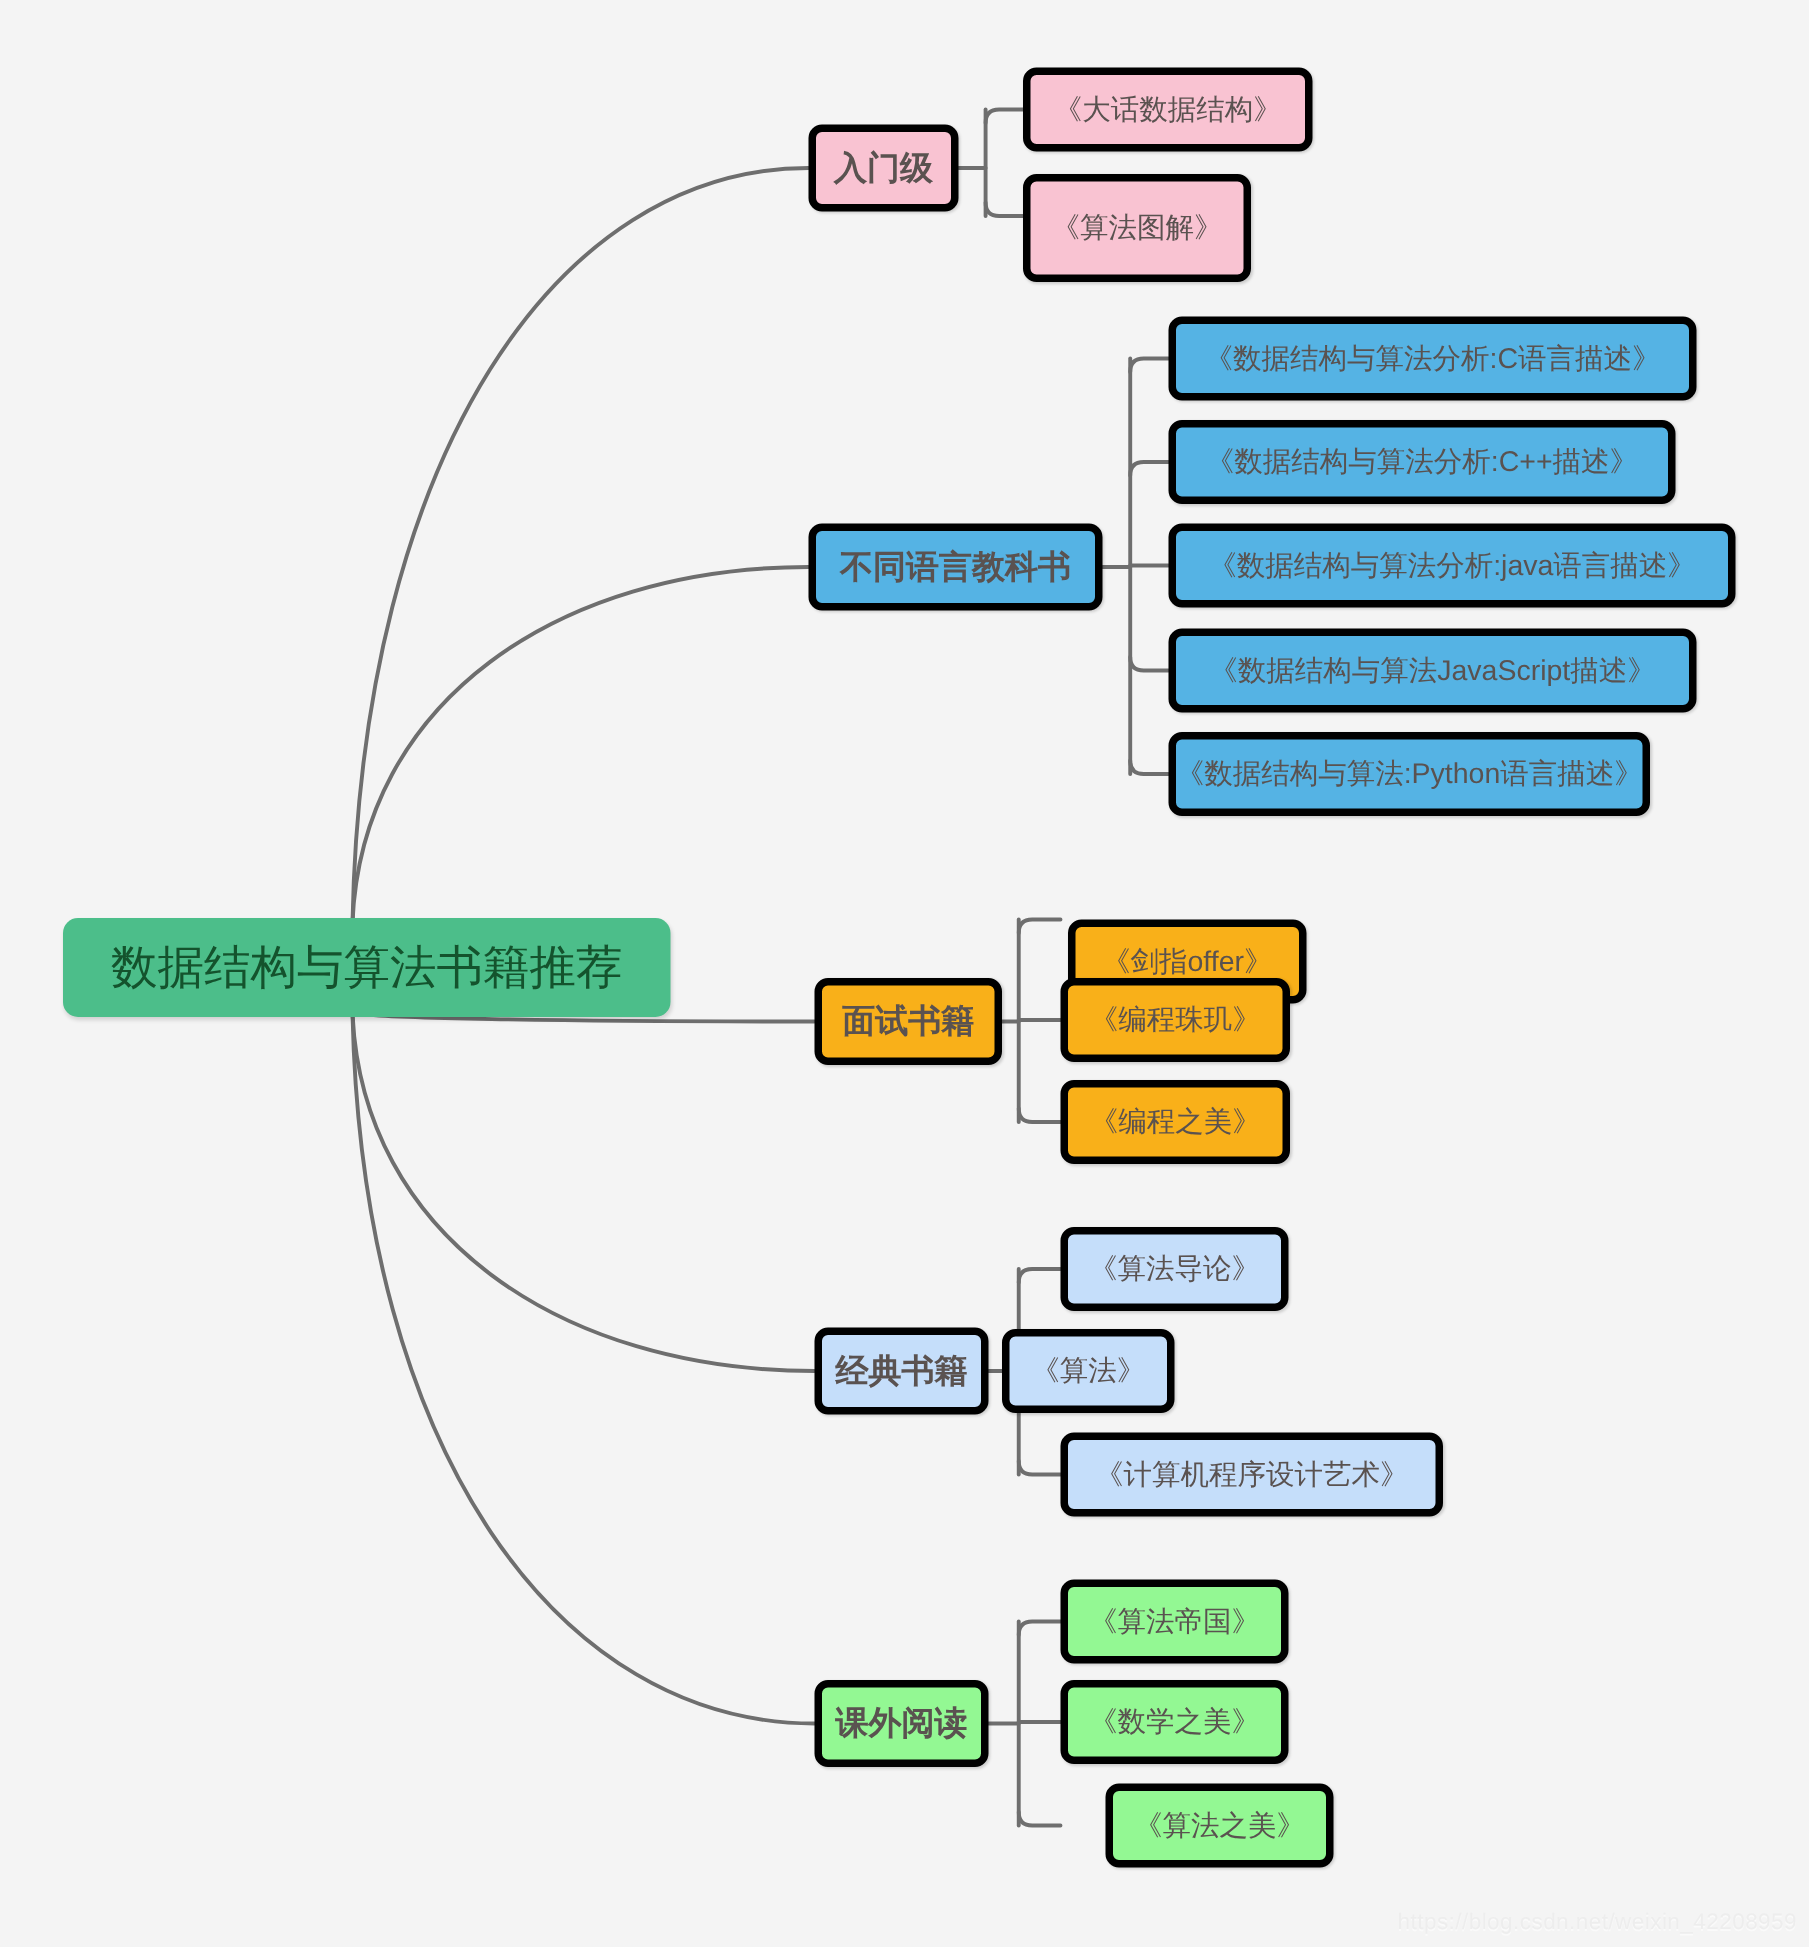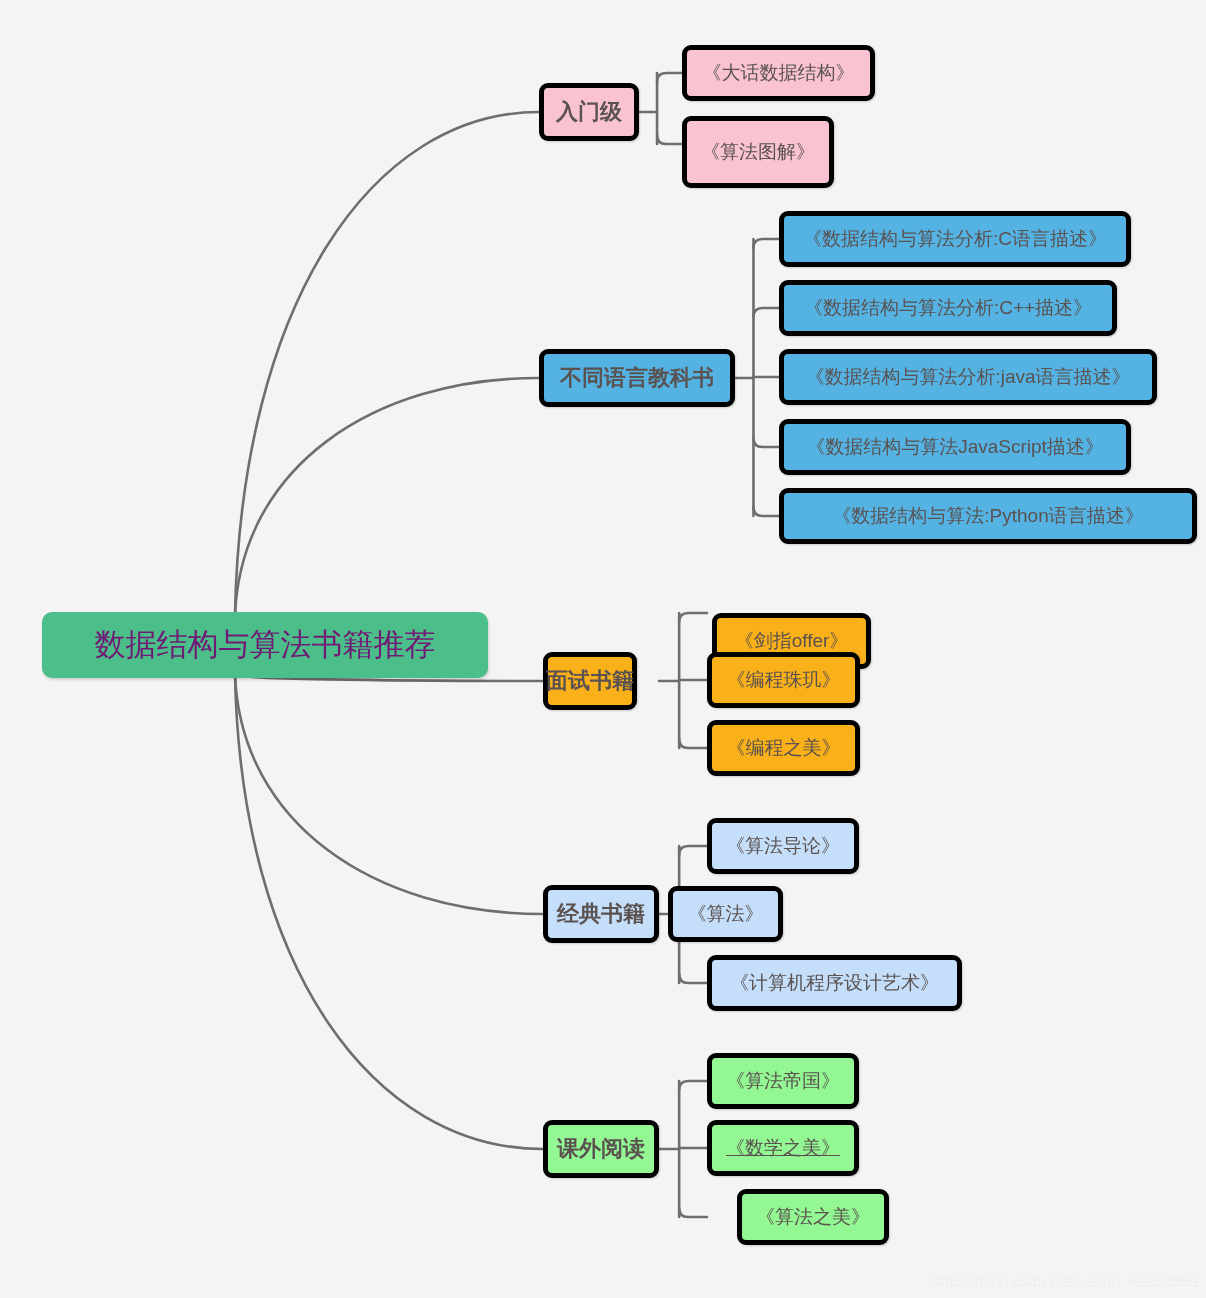--- a/index.html
+++ b/index.html
@@ -100,21 +100,21 @@
       <path d="M 679.16 974 Q 679.16 983 688.16 983 L 707 983" fill="none" stroke="#6e6e6e" stroke-width="2.6" stroke-linecap="round" stroke-linejoin="round"></path>
       <path d="M 235 675 C 241 968.88, 373.6 1149, 543 1149" fill="none" stroke="#6e6e6e" stroke-width="2.6" stroke-linecap="round" stroke-linejoin="round"></path>
       <path d="M 659 1149 L 679.16 1149" fill="none" stroke="#6e6e6e" stroke-width="2.6" stroke-linecap="round" stroke-linejoin="round"></path>
       <path d="M 679.16 1081 L 679.16 1217" fill="none" stroke="#6e6e6e" stroke-width="2.6" stroke-linecap="round" stroke-linejoin="round"></path>
       <path d="M 679.16 1090 Q 679.16 1081 688.16 1081 L 707 1081" fill="none" stroke="#6e6e6e" stroke-width="2.6" stroke-linecap="round" stroke-linejoin="round"></path>
       <path d="M 679.16 1148 L 707 1148" fill="none" stroke="#6e6e6e" stroke-width="2.6" stroke-linecap="round" stroke-linejoin="round"></path>
       <path d="M 679.16 1208 Q 679.16 1217 688.16 1217 L 707 1217" fill="none" stroke="#6e6e6e" stroke-width="2.6" stroke-linecap="round" stroke-linejoin="round"></path>
     </svg>
 
   <div id="nodes">
-      <div class="node root" style="left: 42px; top: 612px; width: 446px; height: 66px; background: rgb(76, 190, 138); color: #701a75;">
+      <div class="node root" style="left: 42px; top: 612px; width: 405px; height: 66px; background: rgb(76, 190, 138); color: #14532d;">
         <span>数据结构与算法书籍推荐</span>
       </div>
       <div class="node branch" style="left: 539px; top: 83px; width: 100px; height: 58px; background: rgb(249, 195, 210);">
         <span>入门级</span>
       </div>
       <div class="node leaf" style="left: 682px; top: 45px; width: 193px; height: 56px; background: rgb(249, 195, 210);">
         <span>《大话数据结构》</span>
       </div>
       <div class="node leaf" style="left: 682px; top: 116px; width: 152px; height: 72px; background: rgb(249, 195, 210);">
         <span>《算法图解》</span>
@@ -127,24 +127,24 @@
       </div>
       <div class="node leaf" style="left: 779px; top: 280px; width: 338px; height: 56px; background: rgb(85, 179, 228);">
         <span>《数据结构与算法分析:C++描述》</span>
       </div>
       <div class="node leaf" style="left: 779px; top: 349px; width: 378px; height: 56px; background: rgb(85, 179, 228);">
         <span>《数据结构与算法分析:java语言描述》</span>
       </div>
       <div class="node leaf" style="left: 779px; top: 419px; width: 352px; height: 56px; background: rgb(85, 179, 228);">
         <span>《数据结构与算法JavaScript描述》</span>
       </div>
-      <div class="node leaf" style="left: 779px; top: 488px; width: 418px; height: 56px; background: rgb(85, 179, 228);">
+      <div class="node leaf" style="left: 779px; top: 488px; width: 321px; height: 56px; background: rgb(85, 179, 228);">
         <span>《数据结构与算法:Python语言描述》</span>
       </div>
-      <div class="node branch" style="left: 543px; top: 652px; width: 94px; height: 58px; background: rgb(249, 176, 25);">
+      <div class="node branch" style="left: 543px; top: 652px; width: 125px; height: 58px; background: rgb(249, 176, 25);">
         <span>面试书籍</span>
       </div>
       <div class="node leaf" style="left: 712px; top: 585px; width: 159px; height: 56px; background: rgb(249, 176, 25); margin-top: 28px;">
         <span>《剑指offer》</span>
       </div>
       <div class="node leaf" style="left: 707px; top: 652px; width: 153px; height: 56px; background: rgb(249, 176, 25);">
         <span>《编程珠玑》</span>
       </div>
       <div class="node leaf" style="left: 707px; top: 720px; width: 153px; height: 56px; background: rgb(249, 176, 25);">
         <span>《编程之美》</span>
@@ -160,21 +160,21 @@
       </div>
       <div class="node leaf" style="left: 707px; top: 955px; width: 255px; height: 56px; background: rgb(197, 222, 250);">
         <span>《计算机程序设计艺术》</span>
       </div>
       <div class="node branch" style="left: 543px; top: 1120px; width: 116px; height: 58px; background: rgb(147, 248, 147);">
         <span>课外阅读</span>
       </div>
       <div class="node leaf" style="left: 707px; top: 1053px; width: 152px; height: 56px; background: rgb(147, 248, 147);">
         <span>《算法帝国》</span>
       </div>
-      <div class="node leaf" style="left: 707px; top: 1120px; width: 152px; height: 56px; background: rgb(147, 248, 147); text-decoration: underline;">
+      <div class="node leaf" style="left: 707px; top: 1120px; width: 152px; height: 56px; background: rgb(147, 248, 147);">
         <span>《数学之美》</span>
       </div>
       <div class="node leaf" style="left: 737px; top: 1189px; width: 152px; height: 56px; background: rgb(147, 248, 147);">
         <span>《算法之美》</span>
       </div>
     </div>
 
   <div id="watermark">https://blog.csdn.net/weixin_42208959</div>
 </div>
 

